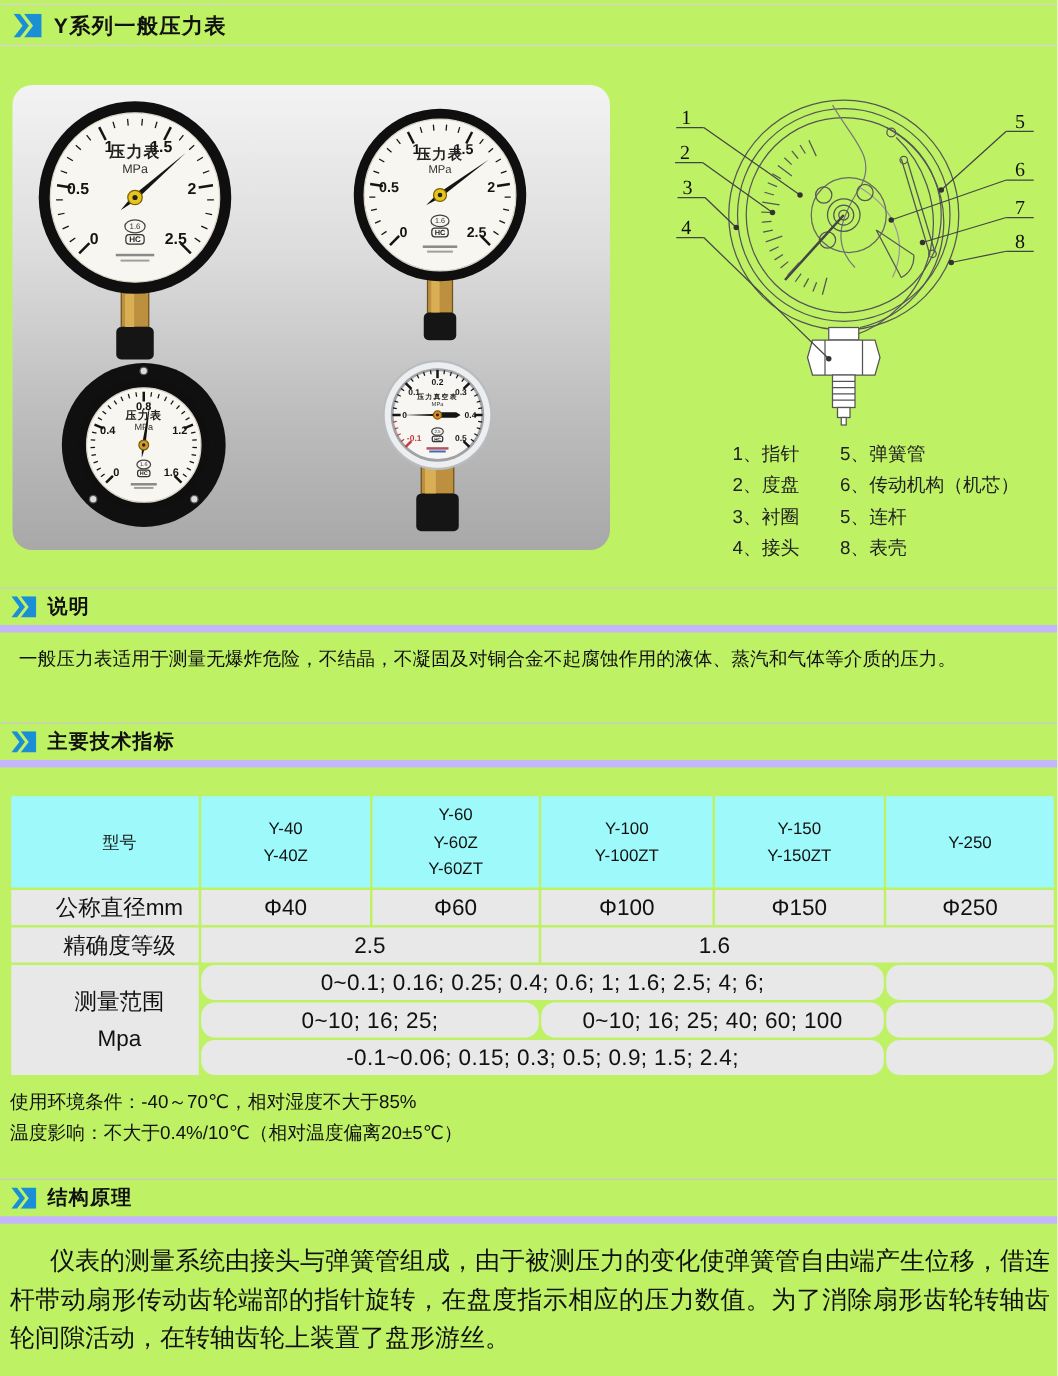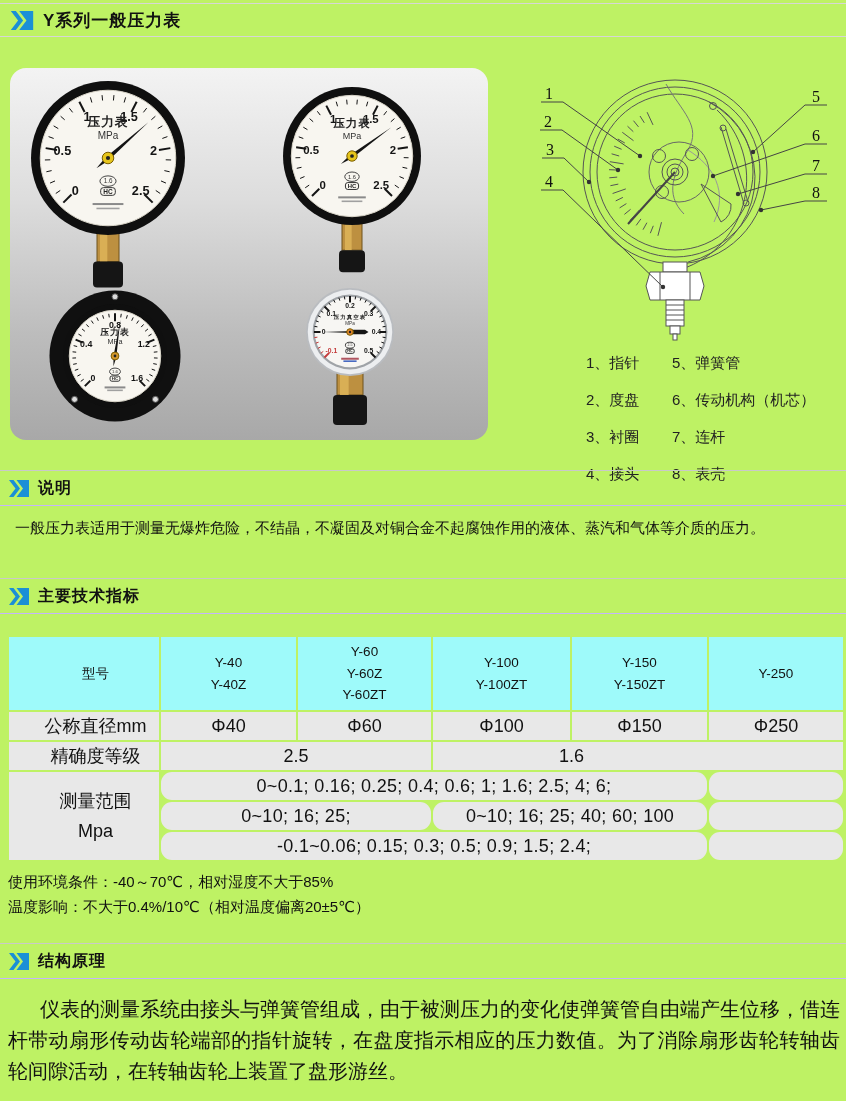--- a/index.html
+++ b/index.html
@@ -2,29 +2,29 @@
 <html><head>
 <meta charset="utf-8">
 <style>
   html,body{margin:0;padding:0;background:#fff;}
   .page{position:relative;width:846px;height:1101px;background:#bef264;overflow:hidden;
         font-family:"Liberation Sans","DejaVu Sans",sans-serif;color:#111;}
   .rule{position:absolute;left:0;right:0;height:0;border-top:1px solid #d6d6d6;}
   .main-header{position:absolute;left:10px;top:9px;display:flex;align-items:center;gap:9px;}
   .main-header .ttl{font-size:17px;font-weight:bold;letter-spacing:1px;}
   .section-header{position:absolute;left:0;right:0;height:36px;border-top:1px solid #c9c9c9;
-        border-bottom:1px solid #c4b5fd;display:flex;align-items:center;gap:9px;padding-left:9px;box-sizing:border-box;}
+        border-bottom:6px solid #c4b5fd;display:flex;align-items:center;gap:9px;padding-left:9px;box-sizing:border-box;}
   .section-header .ttl{font-size:16px;font-weight:bold;letter-spacing:1px;}
   .photo-panel{position:absolute;left:10px;top:68px;width:478px;height:372px;border-radius:16px;
         background:linear-gradient(180deg,#f3f3f3 0%,#dddddd 35%,#bcbcbc 72%,#a8a8a8 100%);}
   .photo-panel svg{position:absolute;left:0;top:0;}
   #diagram{position:absolute;left:516px;top:72px;}
   #parts-list{position:absolute;left:586px;top:354px;width:258px;display:grid;
         grid-template-rows:repeat(4,20px);grid-auto-flow:column;grid-template-columns:86px auto;
-        row-gap:17px;font-size:15px;color:#222;}
+        row-gap:5px;font-size:15px;color:#222;}
   .desc{position:absolute;left:9px;top:516px;width:828px;font-size:15px;line-height:24px;margin:0;text-indent:6px;}
   .principle{position:absolute;left:8px;top:994px;width:832px;font-size:20px;line-height:31px;
         margin:0;text-align:justify;text-indent:32px;}
   .notes{position:absolute;left:8px;top:869px;font-size:15px;line-height:25px;}
   table.specs{position:absolute;left:7px;top:635px;width:838px;border-collapse:separate;border-spacing:2px;}
   table.specs th,table.specs td{font-weight:normal;vertical-align:middle;text-align:center;font-size:18px;}
   table.specs th{background:#9efafa;font-size:13.5px;line-height:1.6;height:71px;}
   table.specs td{background:#e8e8e8;height:26px;}
   td.lbl,th.lbl{text-align:left;padding-left:24px;}
   th.lbl{font-size:14px;}
@@ -385,21 +385,21 @@
     </g>
   </svg>
 
   <div id="parts-list">
       <div class="part-item">1、指针</div>
       <div class="part-item">2、度盘</div>
       <div class="part-item">3、衬圈</div>
       <div class="part-item">4、接头</div>
       <div class="part-item">5、弹簧管</div>
       <div class="part-item">6、传动机构（机芯）</div>
-      <div class="part-item">7、连杆</div>
+      <div class="part-item">5、连杆</div>
       <div class="part-item">8、表壳</div>
     </div>
 
   <div class="section-header" style="top:470px">
     <svg class="sec-ico" width="20" height="17" viewBox="0 0 20 17">
       <polygon points="0,0 4.5,0 11,8.5 4.5,17 0,17 6.5,8.5" fill="#1b8fd6"></polygon>
       <polygon points="7.5,0 20,0 20,17 7.5,17 14,8.5" fill="#1b8fd6"></polygon>
     </svg>
     <span class="ttl">说明</span>
   </div>

